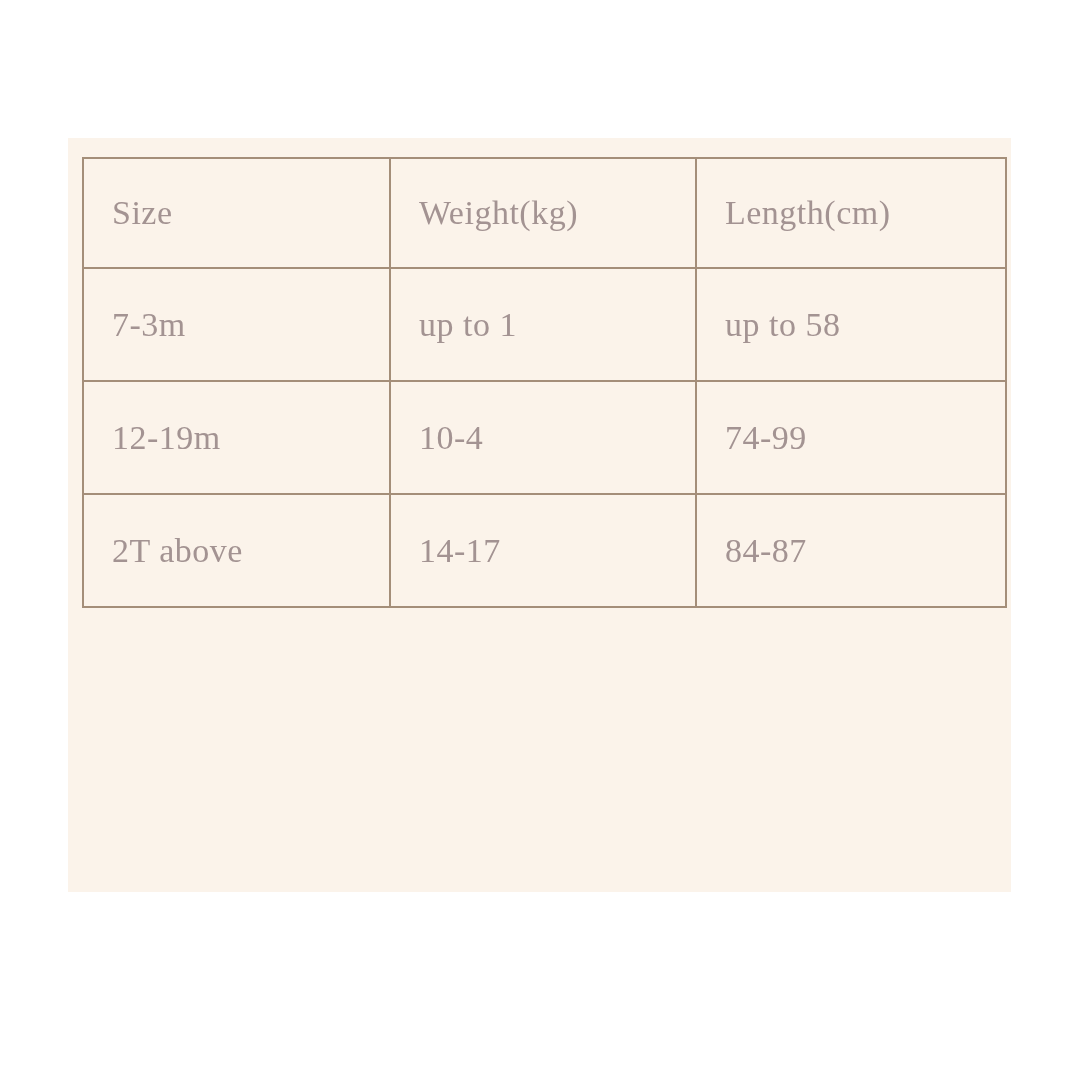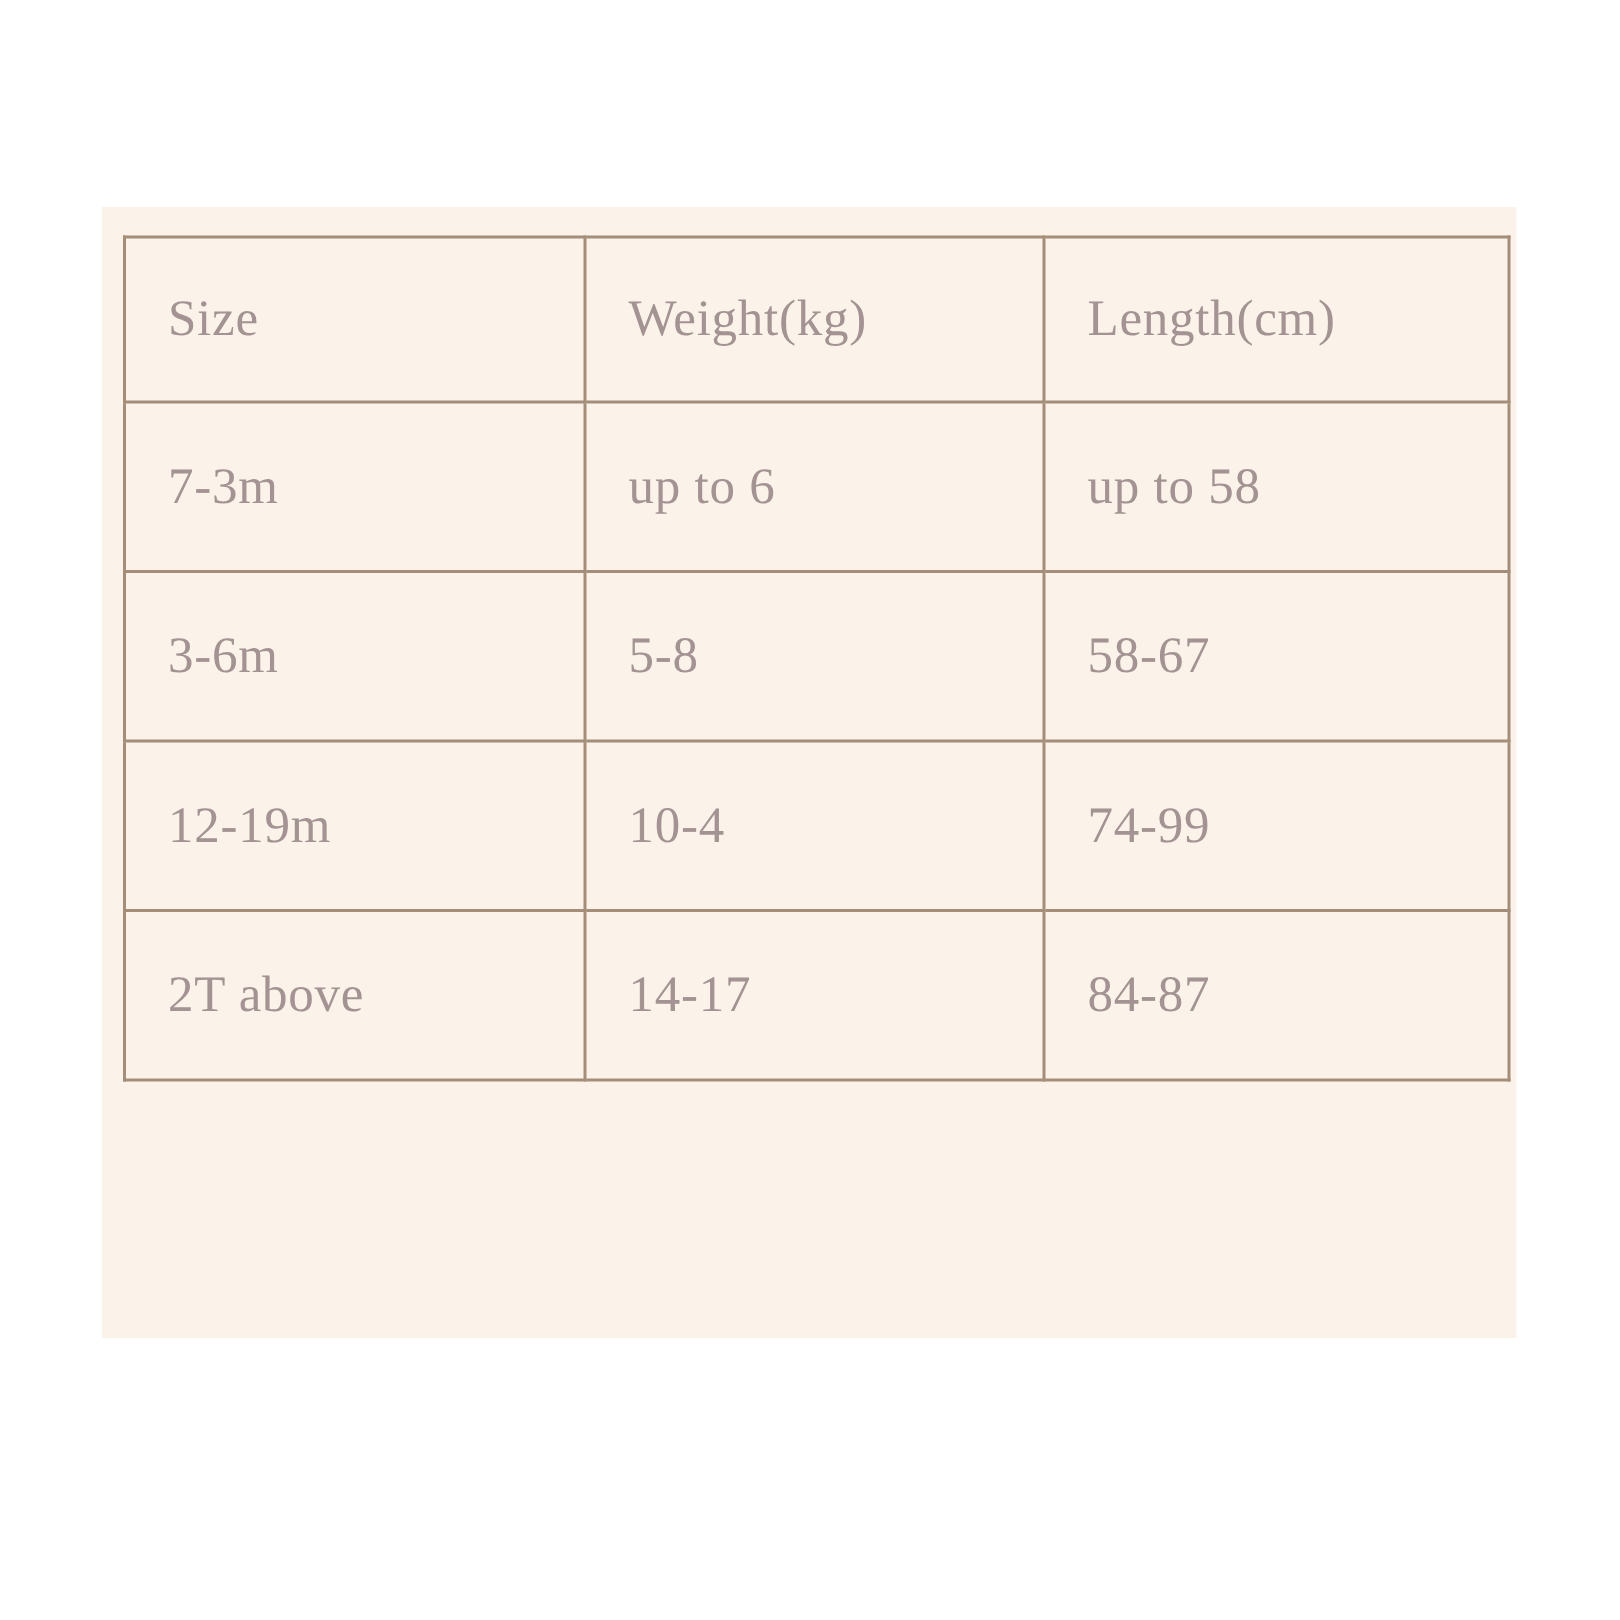--- a/index.html
+++ b/index.html
@@ -61,27 +61,22 @@
       <thead>
         <tr>
           <th>Size</th>
           <th>Weight(kg)</th>
           <th>Length(cm)</th>
         </tr>
       </thead>
       <tbody>
         <tr>
           <td>7-3m</td>
-          <td>up to 6</td>
+          <td>up to 1</td>
           <td>up to 58</td>
-        </tr>
-        <tr>
-          <td>3-6m</td>
-          <td>5-8</td>
-          <td>58-67</td>
         </tr>
         <tr>
           <td>12-19m</td>
           <td>10-4</td>
           <td>74-99</td>
         </tr>
         <tr>
           <td>2T above</td>
           <td>14-17</td>
           <td>84-87</td>

